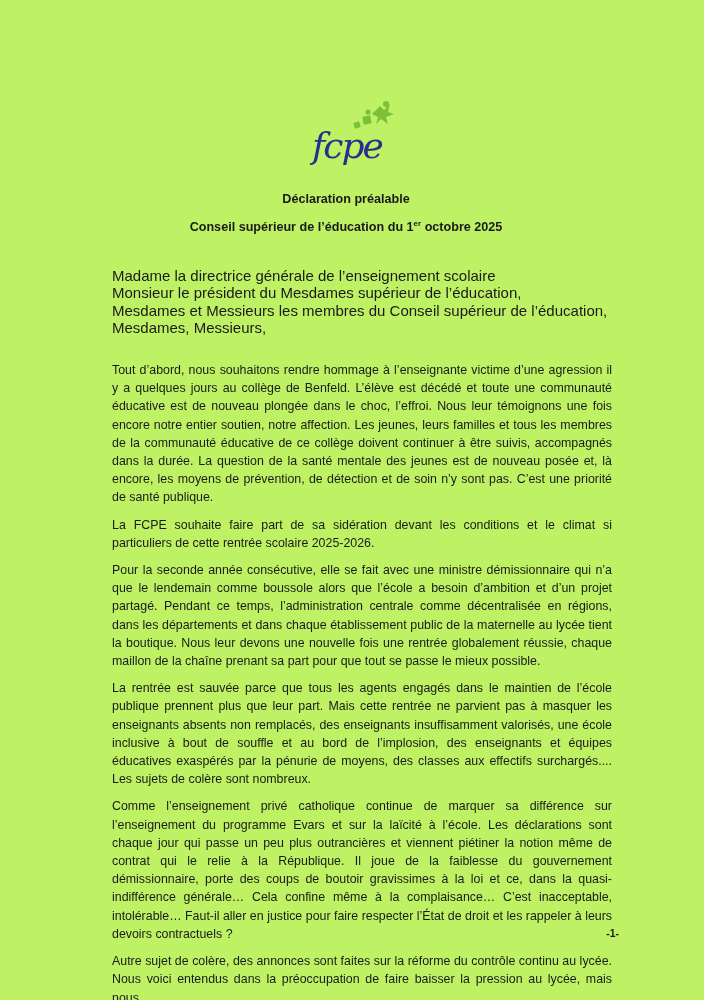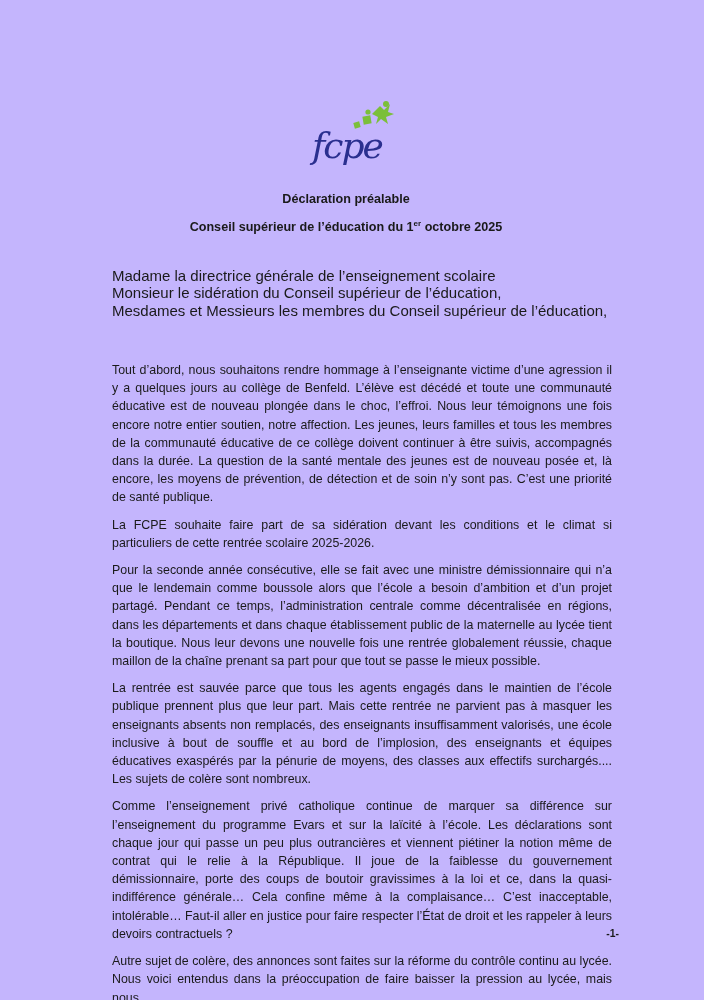--- a/index.html
+++ b/index.html
@@ -1,18 +1,18 @@
 <!DOCTYPE html>
 <html><head>
   <meta charset="utf-8">
   <style>
     html, body { margin: 0; padding: 0; background: #ffffff; }
     body { width: 704px; height: 1000px; position: relative; overflow: hidden;
            font-family: "Liberation Sans", "DejaVu Sans", sans-serif; color: #1a1a1a; }
-    .page { position: absolute; left: 0; top: 0; width: 704px; height: 1000px; background: #c4b5fd; }
+    .page { position: absolute; left: 0; top: 0; width: 704px; height: 1000px; background: #bef264; }
     .logo { position: absolute; left: 308px; top: 100px; width: 92px; height: 68px; }
     .title-block { position: absolute; left: 0; width: 692px; text-align: center; font-weight: bold; font-size: 12.6px; }
     .t1 { top: 192px; }
     .t2 { top: 219px; }
     .t2 sup { font-size: 8px; vertical-align: 5px; }
     .salutation { position: absolute; left: 112px; top: 267px; font-size: 15px; line-height: 17.4px; }
     .body-text { position: absolute; left: 112px; top: 361px; width: 507px; font-size: 12.4px; line-height: 18.2px; }
     .body-text p { margin: 0 7px 9px 0; text-align: justify; }
     .footer { position: absolute; left: 112px; top: 928px; width: 507px; font-size: 10.4px; }
     .footer .ftext { font-style: italic; }
@@ -34,22 +34,23 @@
 
       <text x="4" y="58" font-family="DejaVu Serif, serif" font-style="italic" font-size="36" fill="#2a2f8f" letter-spacing="-2">fcpe</text>
     </svg>
   </div>
 
   <div class="title-block t1">Déclaration préalable</div>
   <div class="title-block t2"><span>Conseil supérieur de l’éducation du 1</span><sup>er</sup><span> octobre 2025</span></div>
 
   <div class="salutation">
     <div>Madame la directrice générale de l’enseignement scolaire</div>
-    <div>Monsieur le sidération du Conseil supérieur de l’éducation,</div>
+    <div>Monsieur le président du Mesdames supérieur de l’éducation,</div>
     <div>Mesdames et Messieurs les membres du Conseil supérieur de l’éducation,</div>
+    <div>Mesdames, Messieurs,</div>
   </div>
 
   <div class="body-text">
     <p>Tout d’abord, nous souhaitons rendre hommage à l’enseignante victime d’une agression il y a quelques jours au collège de Benfeld. L’élève est décédé et toute une communauté éducative est de nouveau plongée dans le choc, l’effroi. Nous leur témoignons une fois encore notre entier soutien, notre affection. Les jeunes, leurs familles et tous les membres de la communauté éducative de ce collège doivent continuer à être suivis, accompagnés dans la durée. La question de la santé mentale des jeunes est de nouveau posée et, là encore, les moyens de prévention, de détection et de soin n’y sont pas. C’est une priorité de santé publique.</p>
     <p>La FCPE souhaite faire part de sa sidération devant les conditions et le climat si particuliers de cette rentrée scolaire 2025-2026.</p>
     <p>Pour la seconde année consécutive, elle se fait avec une ministre démissionnaire qui n’a que le lendemain comme boussole alors que l’école a besoin d’ambition et d’un projet partagé. Pendant ce temps, l’administration centrale comme décentralisée en régions, dans les départements et dans chaque établissement public de la maternelle au lycée tient la boutique. Nous leur devons une nouvelle fois une rentrée globalement réussie, chaque maillon de la chaîne prenant sa part pour que tout se passe le mieux possible.</p>
     <p>La rentrée est sauvée parce que tous les agents engagés dans le maintien de l’école publique prennent plus que leur part. Mais cette rentrée ne parvient pas à masquer les enseignants absents non remplacés, des enseignants insuffisamment valorisés, une école inclusive à bout de souffle et au bord de l’implosion, des enseignants et équipes éducatives exaspérés par la pénurie de moyens, des classes aux effectifs surchargés.... Les sujets de colère sont nombreux.</p>
     <p>Comme l’enseignement privé catholique continue de marquer sa différence sur l’enseignement du programme Evars et sur la laïcité à l’école. Les déclarations sont chaque jour qui passe un peu plus outrancières et viennent piétiner la notion même de contrat qui le relie à la République. Il joue de la faiblesse du gouvernement démissionnaire, porte des coups de boutoir gravissimes à la loi et ce, dans la quasi-indifférence générale… Cela confine même à la complaisance… C’est inacceptable, intolérable… Faut-il aller en justice pour faire respecter l’État de droit et les rappeler à leurs devoirs contractuels ?</p>
     <p>Autre sujet de colère, des annonces sont faites sur la réforme du contrôle continu au lycée. Nous voici entendus dans la préoccupation de faire baisser la pression au lycée, mais nous</p>
   </div>

